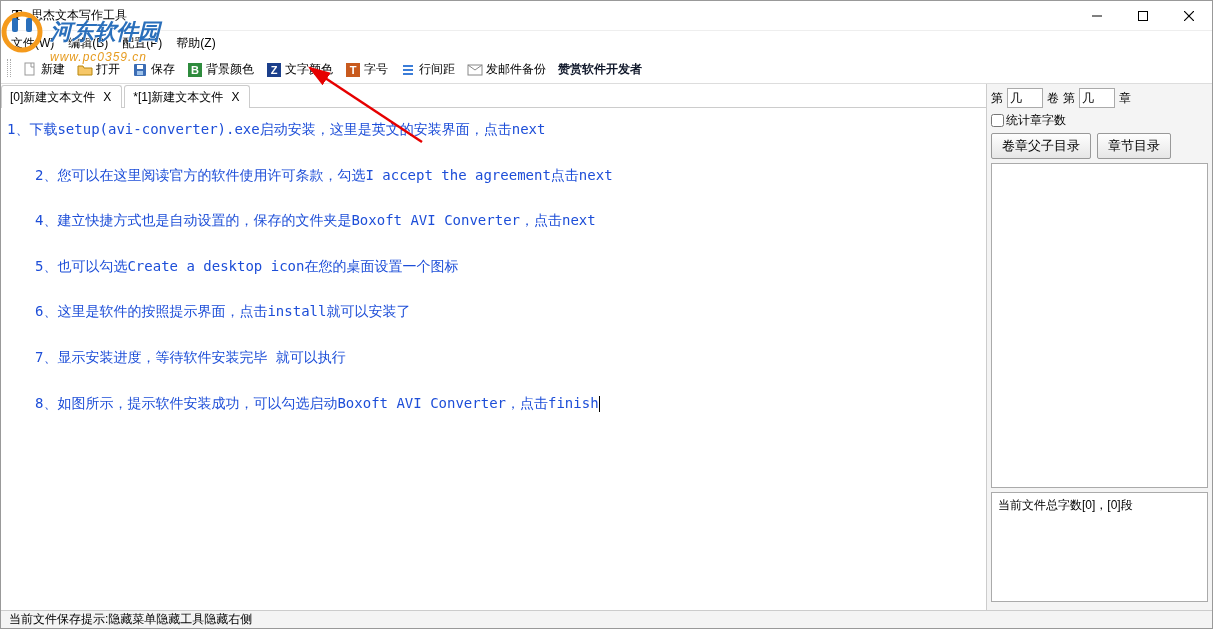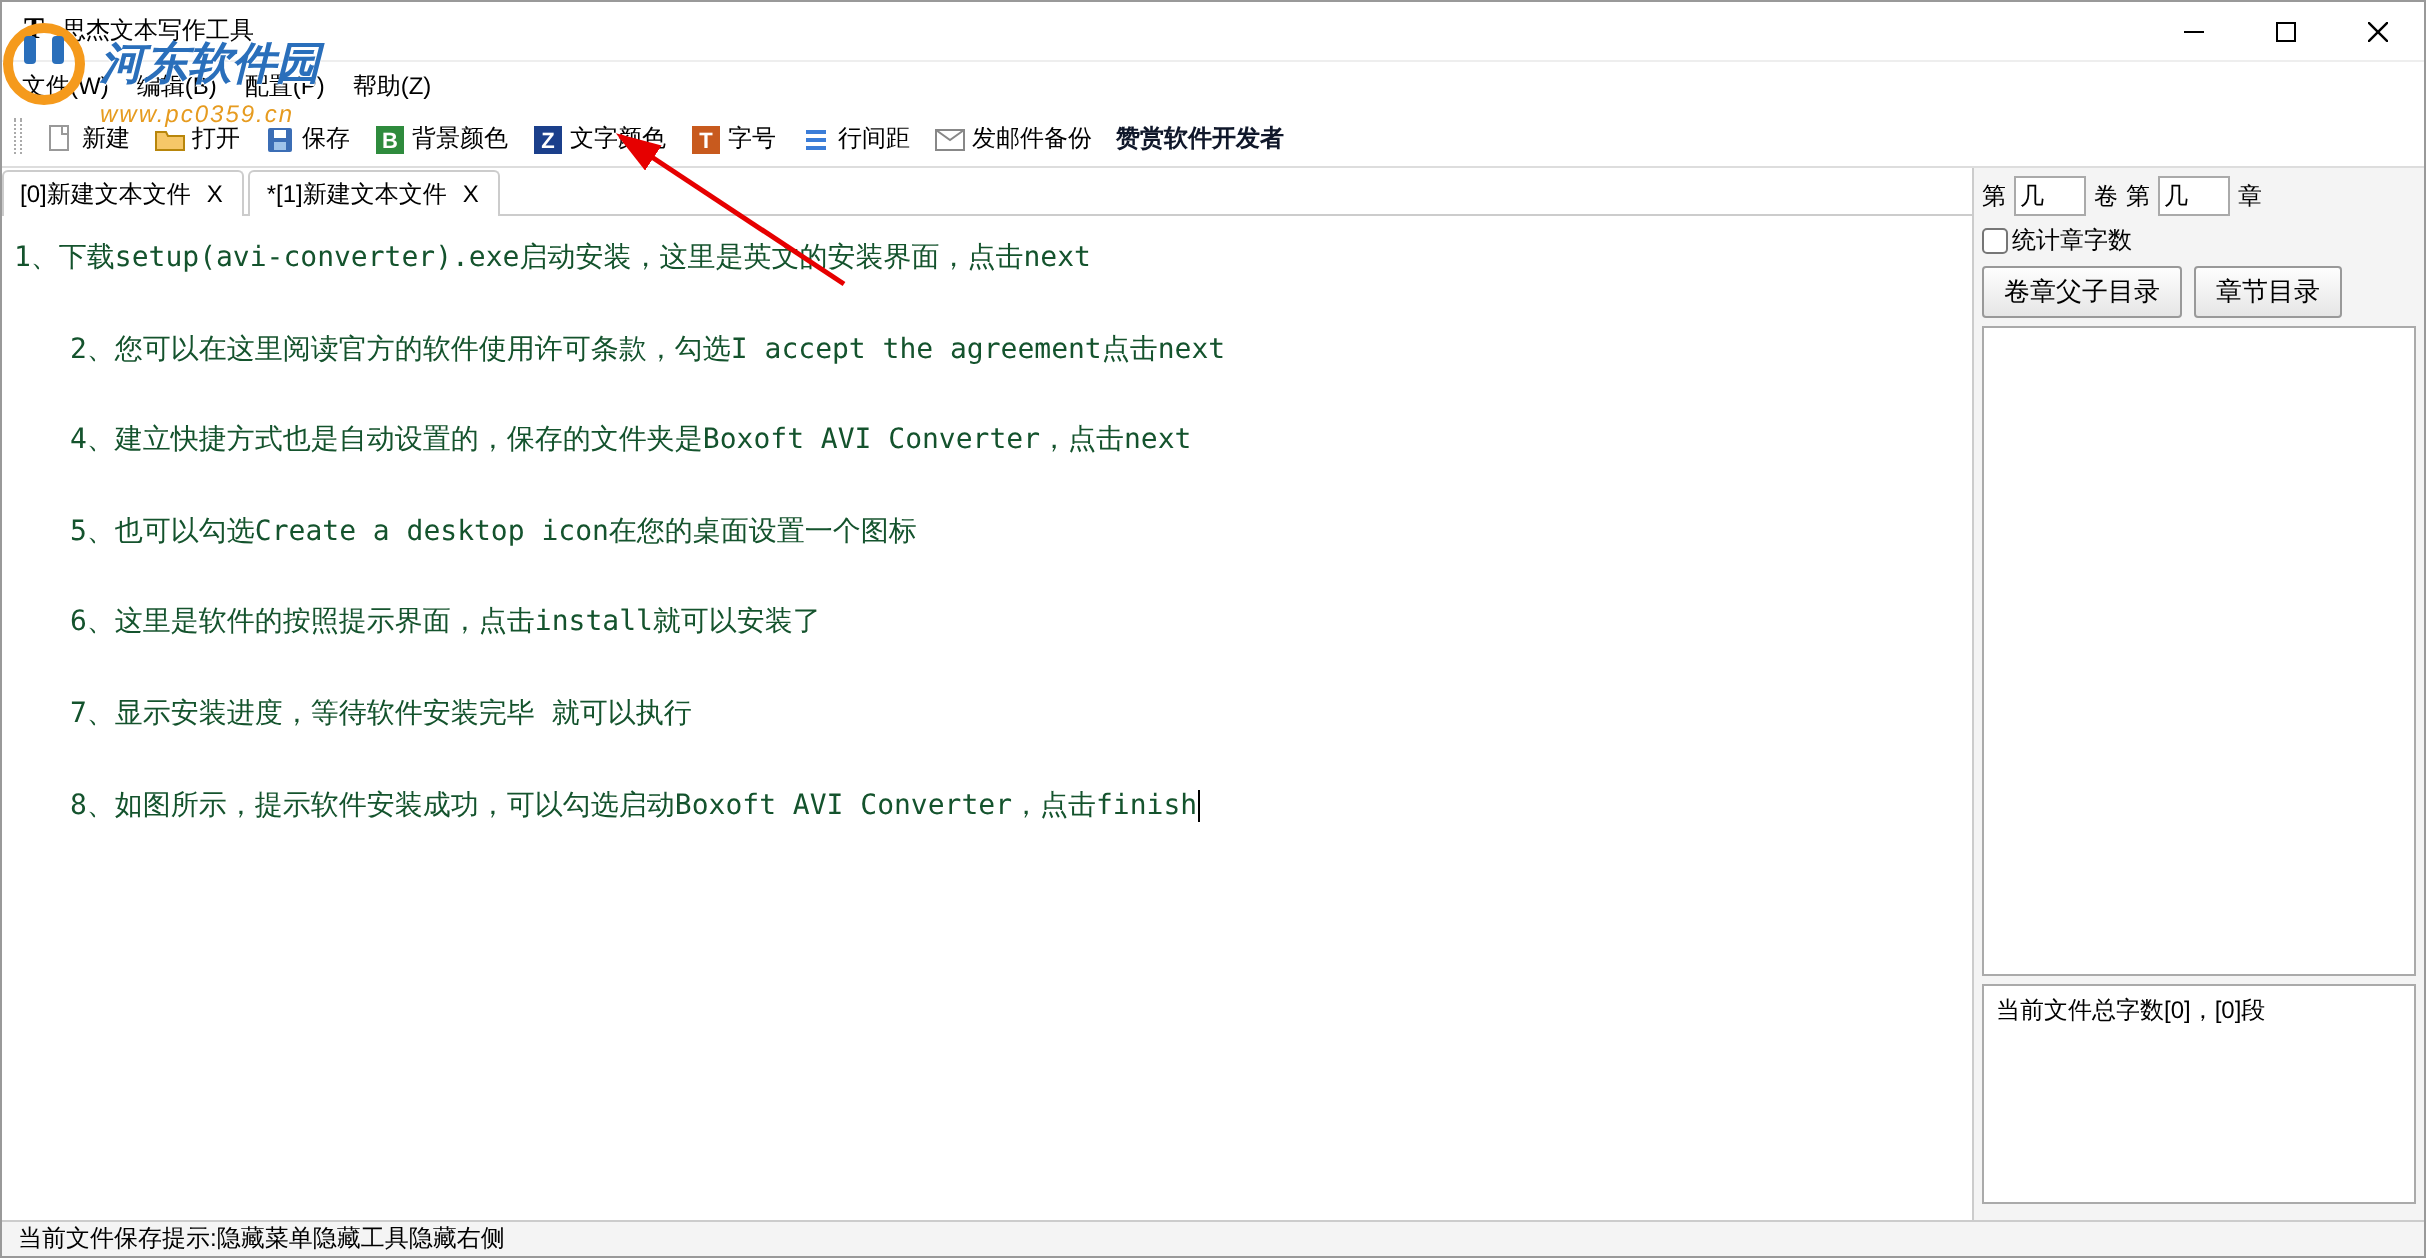--- a/index.html
+++ b/index.html
@@ -70,21 +70,21 @@
       background: #fff; font-size: 12px; display:flex; align-items:center; gap:6px;
       border-radius: 3px 3px 0 0;
     }
     .tab-close { font-family: Arial; cursor: pointer; padding:0 2px; }
     .main-row { flex: 1 1 auto; display: flex; min-height:0; }
     .editor {
       flex: 1 1 auto;
       padding: 12px 6px 6px 6px;
       font-family: "SimSun", "NSimSun", monospace;
       font-size: 14px;
-      color: #14532d;
+      color: #1d4ed8;
       line-height: 1.4;
       overflow: hidden;
       position:relative;
       background:#fff;
     }
     .editor-line { margin-bottom: 26px; white-space: pre; }
     .editor-line.first { padding-left: 0; margin-bottom: 26px; }
     .editor-line.indent { padding-left: 28px; }
     .arrow-overlay {
       position:absolute; left: 302px; top: 62px; pointer-events:none;

